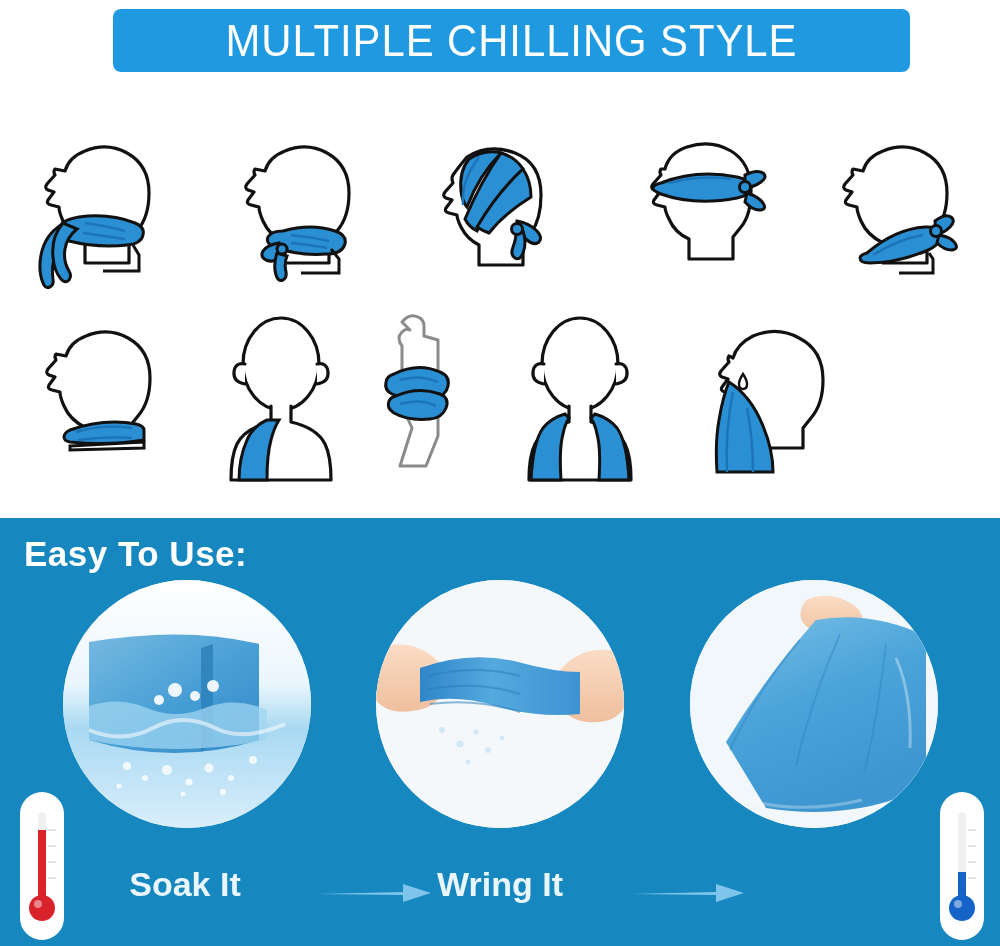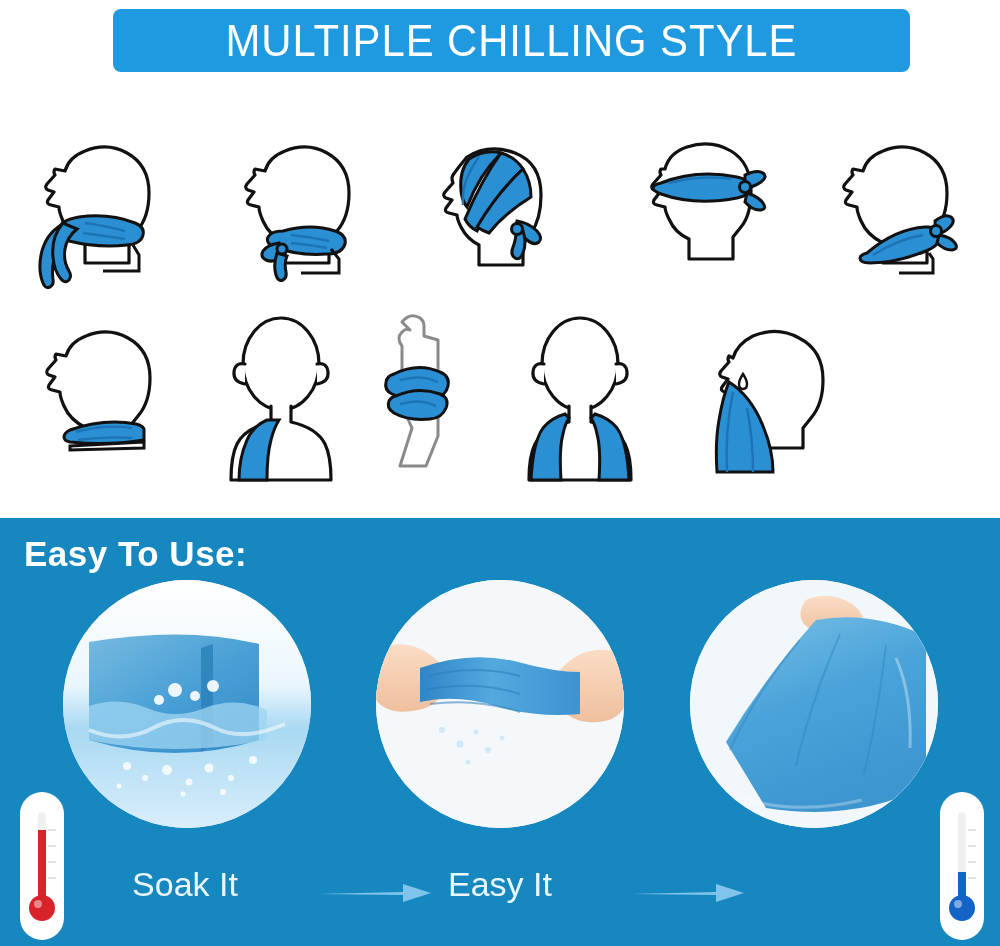--- a/index.html
+++ b/index.html
@@ -58,21 +58,21 @@
 
   .ph{position:absolute;inset:0;}
 
   
   .steps{
     position:absolute;left:0;top:330px;width:1000px;height:70px;
     display:flex;align-items:center;
   }
   .step-label{
     color:#eaf6ff;font-size:34px;line-height:36px;
-    text-align:center;white-space:nowrap;
+    text-align:center;white-space:nowrap;font-weight:bold;
   }
   .s1{position:absolute;left:60px;top:18px;width:250px;}
   .s2{position:absolute;left:375px;top:18px;width:250px;}
   .s3{position:absolute;left:688px;top:18px;width:250px;}
   .arrow{position:absolute;top:32px;width:120px;height:26px;}
   .a1{left:315px;}
   .a2{left:628px;}
 
   
   .thermo{position:absolute;width:56px;height:152px;}
@@ -357,21 +357,21 @@
     </div>
 
     <div class="steps">
 
       <div class="step-label s1">Soak It</div>
 
       <svg class="arrow a1" viewBox="0 0 120 26">
         <path d="M2 14 L88 12 L88 4 L116 13 L88 22 L88 15 Z" fill="#7fc4ea"></path>
       </svg>
 
-      <div class="step-label s2">Easy It</div>
+      <div class="step-label s2">Wring It</div>
 
       <svg class="arrow a2" viewBox="0 0 120 26">
         <path d="M2 14 L88 12 L88 4 L116 13 L88 22 L88 15 Z" fill="#7fc4ea"></path>
       </svg>
 
     </div>
   </div>
 
   <svg class="thermo t-left" viewBox="0 0 56 152">
     <rect x="6" y="2" width="44" height="148" rx="22" fill="#ffffff"></rect>

